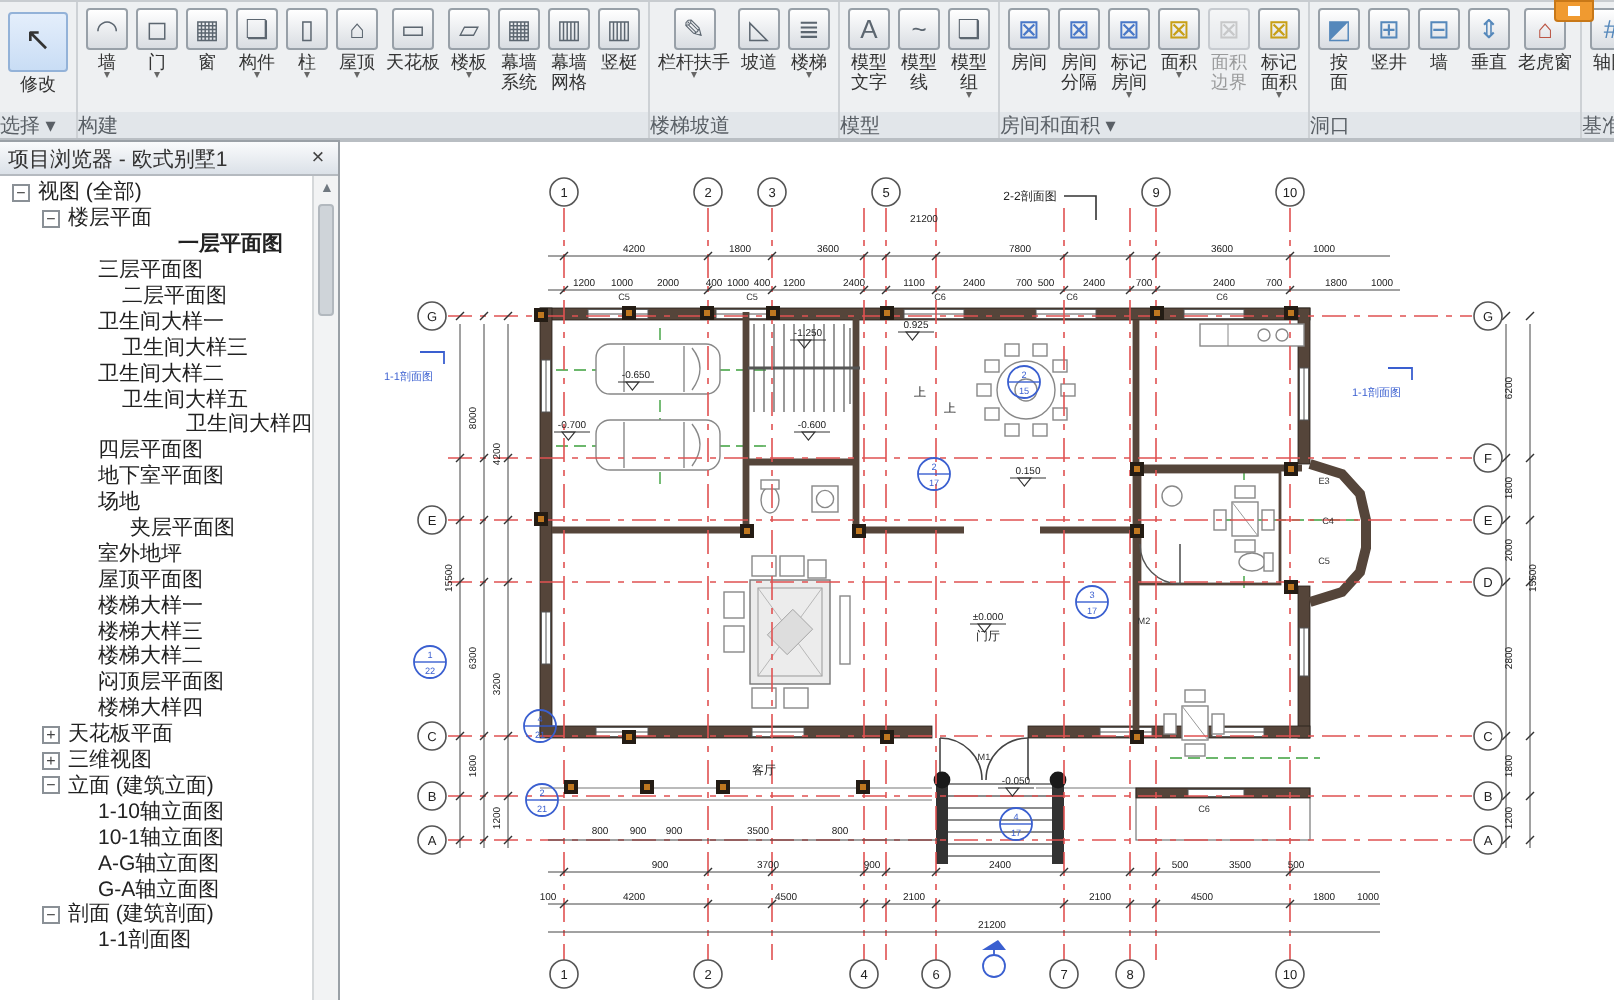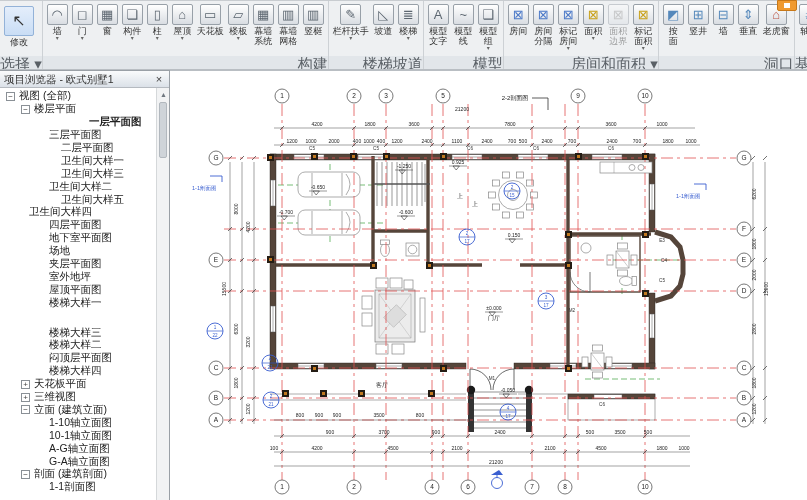--- a/index.html
+++ b/index.html
@@ -3,21 +3,21 @@
 <meta charset="utf-8">
 <style>
   * { margin:0; padding:0; box-sizing:border-box; }
   html,body { width:807px; height:500px; overflow:hidden; font-family:"Liberation Sans",sans-serif; background:#f0f0f0; }
   .app { position:relative; width:807px; height:500px; background:#e9e9e9; }
 
   
   .ribbon { position:absolute; left:0; top:0; width:807px; height:70px; background:#eef0f2; border-top:1px solid #c8ccd0; border-bottom:1px solid #b9bec3; display:flex; overflow:hidden; }
   .rgroup { display:flex; flex-direction:column; border-right:1px solid #cdd1d5; height:70px; flex:0 0 auto; }
   .rbtns { display:flex; flex:1 1 auto; align-items:flex-start; padding:1px 2px 0 2px; }
-  .rlabel { height:15px; font-size:15px; color:#5a6066; text-align:right; line-height:15px; background:#e2e6ea; white-space:nowrap; overflow:hidden; }
+  .rlabel { height:15px; font-size:10px; color:#5a6066; text-align:left; line-height:15px; background:#e2e6ea; white-space:nowrap; overflow:hidden; }
   .rbtn { display:flex; flex-direction:column; align-items:center; padding:2px 2px 0 2px; min-width:24px; cursor:default; }
   .rbtn.disabled { opacity:.45; }
   .ric { width:21px; height:21px; border:1px solid #98a0a8; border-radius:2px; background:linear-gradient(#ffffff,#d9dde2); font-size:13px; line-height:19px; text-align:center; color:#5c6670; margin-bottom:1px; }
   .rtext { font-size:9px; color:#333; line-height:10px; text-align:center; white-space:nowrap; }
   .rarrow { font-size:6px; color:#666; line-height:5px; }
   .modify-group .ric { width:30px; height:30px; background:linear-gradient(#e4eefb,#c9ddf5); border:1px solid #93b2d8; font-size:16px; line-height:28px; color:#333; margin-top:2px; }
   .badge { position:absolute; right:10px; top:0; width:20px; height:11px; background:#f09a30; border:1px solid #c87818; border-radius:0 0 2px 2px; }
   .badge i { display:block; width:6px; height:5px; margin:2px auto; background:#fff; }
 
   
@@ -249,69 +249,69 @@
           <span class="tlabel">一层平面图</span>
         </div>
         <div class="trow" style="padding-left: 36px;">
           <span class="tog none"></span>
           <span class="tlabel">三层平面图</span>
         </div>
         <div class="trow" style="padding-left: 48px;">
           <span class="tog none"></span>
           <span class="tlabel">二层平面图</span>
         </div>
+        <div class="trow" style="padding-left: 36px;">
+          <span class="tog none"></span>
+          <span class="tlabel">卫生间大样一</span>
+        </div>
+        <div class="trow" style="padding-left: 36px; margin-left: 12px;">
+          <span class="tog none"></span>
+          <span class="tlabel">卫生间大样三</span>
+        </div>
+        <div class="trow" style="padding-left: 36px;">
+          <span class="tog none"></span>
+          <span class="tlabel">卫生间大样二</span>
+        </div>
         <div class="trow" style="padding-left: 48px;">
           <span class="tog none"></span>
-          <span class="tlabel">卫生间大样一</span>
-        </div>
-        <div class="trow" style="padding-left: 36px; margin-left: 12px;">
-          <span class="tog none"></span>
-          <span class="tlabel">卫生间大样三</span>
-        </div>
-        <div class="trow" style="padding-left: 36px;">
-          <span class="tog none"></span>
-          <span class="tlabel">卫生间大样二</span>
-        </div>
-        <div class="trow" style="padding-left: 48px;">
-          <span class="tog none"></span>
           <span class="tlabel">卫生间大样五</span>
         </div>
-        <div class="trow" style="padding-left: 16px;">
+        <div class="trow" style="padding-left: 37px; justify-content: space-between;">
           <span class="tog none"></span>
           <span class="tlabel">卫生间大样四</span>
         </div>
         <div class="trow" style="padding-left: 36px;">
           <span class="tog none"></span>
           <span class="tlabel">四层平面图</span>
         </div>
         <div class="trow" style="padding-left: 36px;">
           <span class="tog none"></span>
           <span class="tlabel">地下室平面图</span>
         </div>
         <div class="trow" style="padding-left: 36px;">
           <span class="tog none"></span>
           <span class="tlabel">场地</span>
         </div>
-        <div class="trow" style="padding-left: 36px;">
+        <div class="trow" style="padding-left: 36px; gap: 16px;">
           <span class="tog none"></span>
           <span class="tlabel">夹层平面图</span>
         </div>
         <div class="trow" style="padding-left: 36px;">
           <span class="tog none"></span>
           <span class="tlabel">室外地坪</span>
         </div>
         <div class="trow" style="padding-left: 36px;">
           <span class="tog none"></span>
           <span class="tlabel">屋顶平面图</span>
         </div>
         <div class="trow" style="padding-left: 36px; font-family: Liberation Mono, monospace;">
           <span class="tog none"></span>
           <span class="tlabel">楼梯大样一</span>
         </div>
-        <div class="trow" style="padding-left: 36px; margin-top: 17px;">
+        <div class="trow" style="padding-left: 36px;">
           <span class="tog none"></span>
           <span class="tlabel">楼梯大样三</span>
         </div>
         <div class="trow" style="padding-left: 36px;">
           <span class="tog none"></span>
           <span class="tlabel">楼梯大样二</span>
         </div>
         <div class="trow" style="padding-left: 36px;">
           <span class="tog none"></span>
           <span class="tlabel">闷顶层平面图</span>

